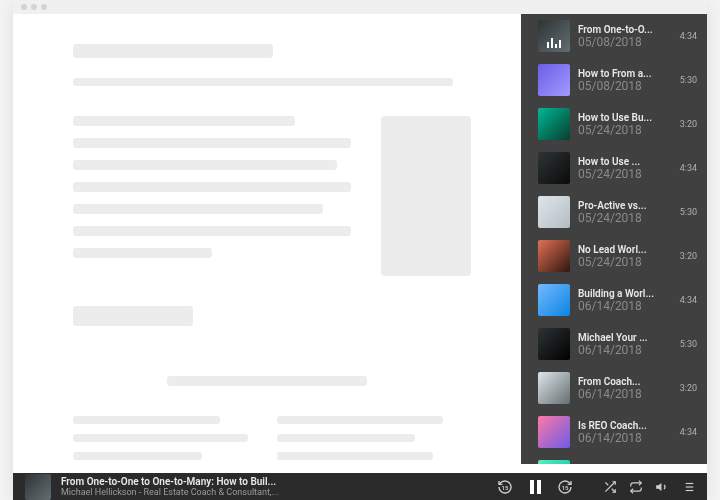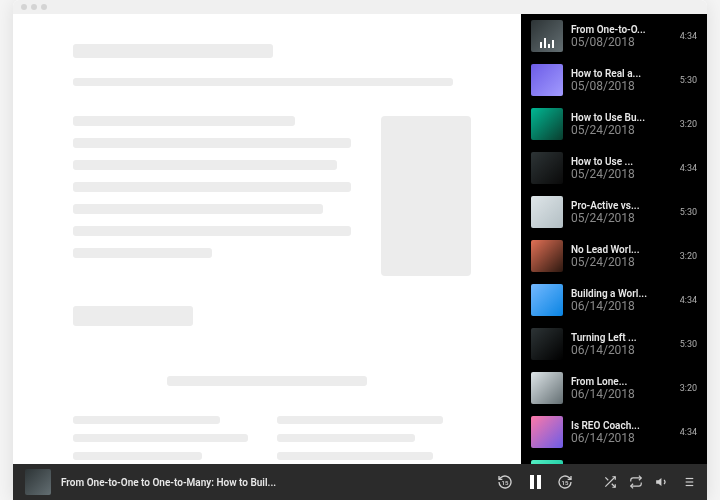--- a/index.html
+++ b/index.html
@@ -51,24 +51,25 @@
   .sk-line.l7{width:50%}
   .sk-box { width: 90px; height: 160px; border-radius:4px;}
   .sk-btn { width: 120px; height: 20px; margin-top: 30px; margin-left:20px;}
   .sk-wide { width: 200px; height: 10px; margin: 50px auto 10px; }
   .sk-cols { display:flex; gap:20px; margin: 30px 20px 0;}
   .sk-col { flex:1;}
   .sk-col .skel{height:8px; margin-bottom:10px;}
 
   .playlist {
     width: 186px;
-    background: #000000;
+    background: #404040;
     overflow-y: auto;
     scrollbar-width: thin;
     scrollbar-color: #444 #1a1a1a;
+    padding-left: 7px;
   }
   .playlist::-webkit-scrollbar { width: 6px; }
   .playlist::-webkit-scrollbar-track { background:#1a1a1a; }
   .playlist::-webkit-scrollbar-thumb { background:#444; border-radius:3px;}
   .track {
     display: flex;
     align-items: center;
     padding: 6px 10px;
     gap: 8px;
     cursor: pointer;
@@ -101,21 +102,21 @@
   .track-meta { flex:1; min-width:0; }
   .track-title {
     color:#e8e8e8; font-size:10px; font-weight:600;
     white-space:nowrap; overflow:hidden; text-overflow:ellipsis;
   }
   .track-date { color:#8a8a8a; font-size:12px; }
   .track-dur { color:#b0b0b0; font-size:9px; }
 
   .player {
     position:absolute; bottom:0; left:0; right:0;
-    height:36px; background:#2b2b2b;
+    height:27px; background:#2b2b2b;
     display:flex; align-items:center; padding:0 12px; gap:10px;
     color:#e8e8e8;
   }
   .now-thumb{width:26px;height:26px;border-radius:2px;
     background:linear-gradient(135deg,#2d3436,#636e72);}
   .now-meta{min-width:0;flex-shrink:1;}
   .now-title{font-size:10px;font-weight:600;white-space:nowrap;
     overflow:hidden;text-overflow:ellipsis;max-width:230px;}
   .now-artist{font-size:9px;color:#9a9a9a;white-space:nowrap;
     overflow:hidden;text-overflow:ellipsis;max-width:230px;}
@@ -187,21 +188,21 @@
           </div>
           <div class="track-meta">
             <div class="track-title">From One-to-O...</div>
             <div class="track-date">05/08/2018</div>
           </div>
           <div class="track-dur">4:34</div>
         </div>
         <div class="track">
           <div class="thumb p1"></div>
           <div class="track-meta">
-            <div class="track-title">How to Real a...</div>
+            <div class="track-title">How to From a...</div>
             <div class="track-date">05/08/2018</div>
           </div>
           <div class="track-dur">5:30</div>
         </div>
         <div class="track">
           <div class="thumb p2"></div>
           <div class="track-meta">
             <div class="track-title">How to Use Bu...</div>
             <div class="track-date">05/24/2018</div>
           </div>
@@ -235,29 +236,29 @@
           <div class="thumb p6"></div>
           <div class="track-meta">
             <div class="track-title">Building a Worl...</div>
             <div class="track-date">06/14/2018</div>
           </div>
           <div class="track-dur">4:34</div>
         </div>
         <div class="track">
           <div class="thumb p7"></div>
           <div class="track-meta">
-            <div class="track-title">Turning Left ...</div>
+            <div class="track-title">Michael Your ...</div>
             <div class="track-date">06/14/2018</div>
           </div>
           <div class="track-dur">5:30</div>
         </div>
         <div class="track">
           <div class="thumb p8"></div>
           <div class="track-meta">
-            <div class="track-title">From Lone...</div>
+            <div class="track-title">From Coach...</div>
             <div class="track-date">06/14/2018</div>
           </div>
           <div class="track-dur">3:20</div>
         </div>
         <div class="track">
           <div class="thumb p9"></div>
           <div class="track-meta">
             <div class="track-title">Is REO Coach...</div>
             <div class="track-date">06/14/2018</div>
           </div>
@@ -266,20 +267,21 @@
         <div class="track">
           <div class="thumb p10"></div>
         </div>
       </div>
   </div>
 
   <div class="player">
     <div class="now-thumb"></div>
     <div class="now-meta">
       <div class="now-title">From One-to-One to One-to-Many: How to Buil...</div>
+      <div class="now-artist">Michael Hellickson - Real Estate Coach &amp; Consultant,...</div>
     </div>
 
     <div class="controls">
       <div class="skip-wrap">
         <svg viewBox="0 0 24 24" fill="none" stroke="currentColor" stroke-width="2">
           <path d="M3 12a9 9 0 1 0 3-6.7L3 8"></path>
           <polyline points="3 3 3 8 8 8"></polyline>
         </svg>
         <span class="skip-label">15</span>
       </div>

